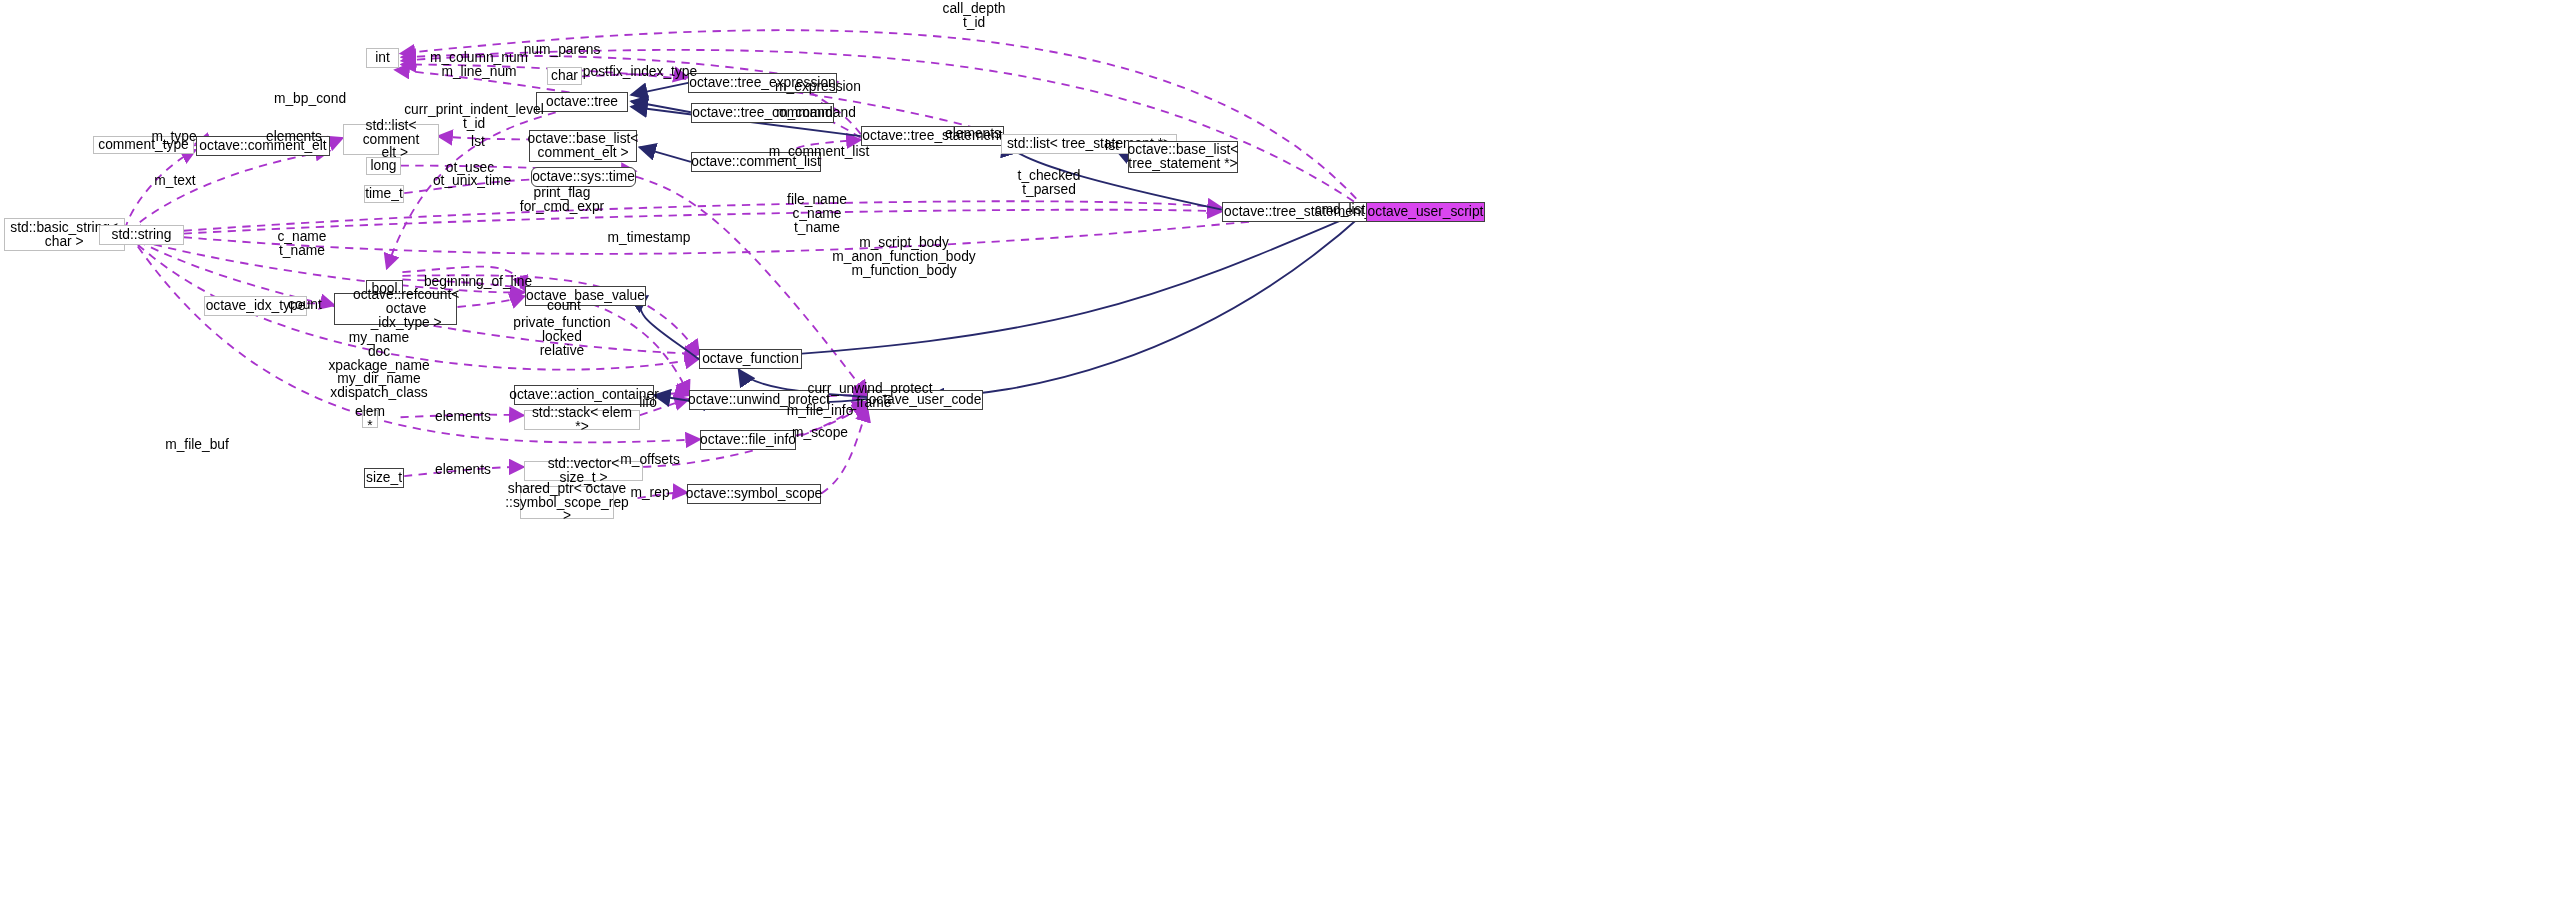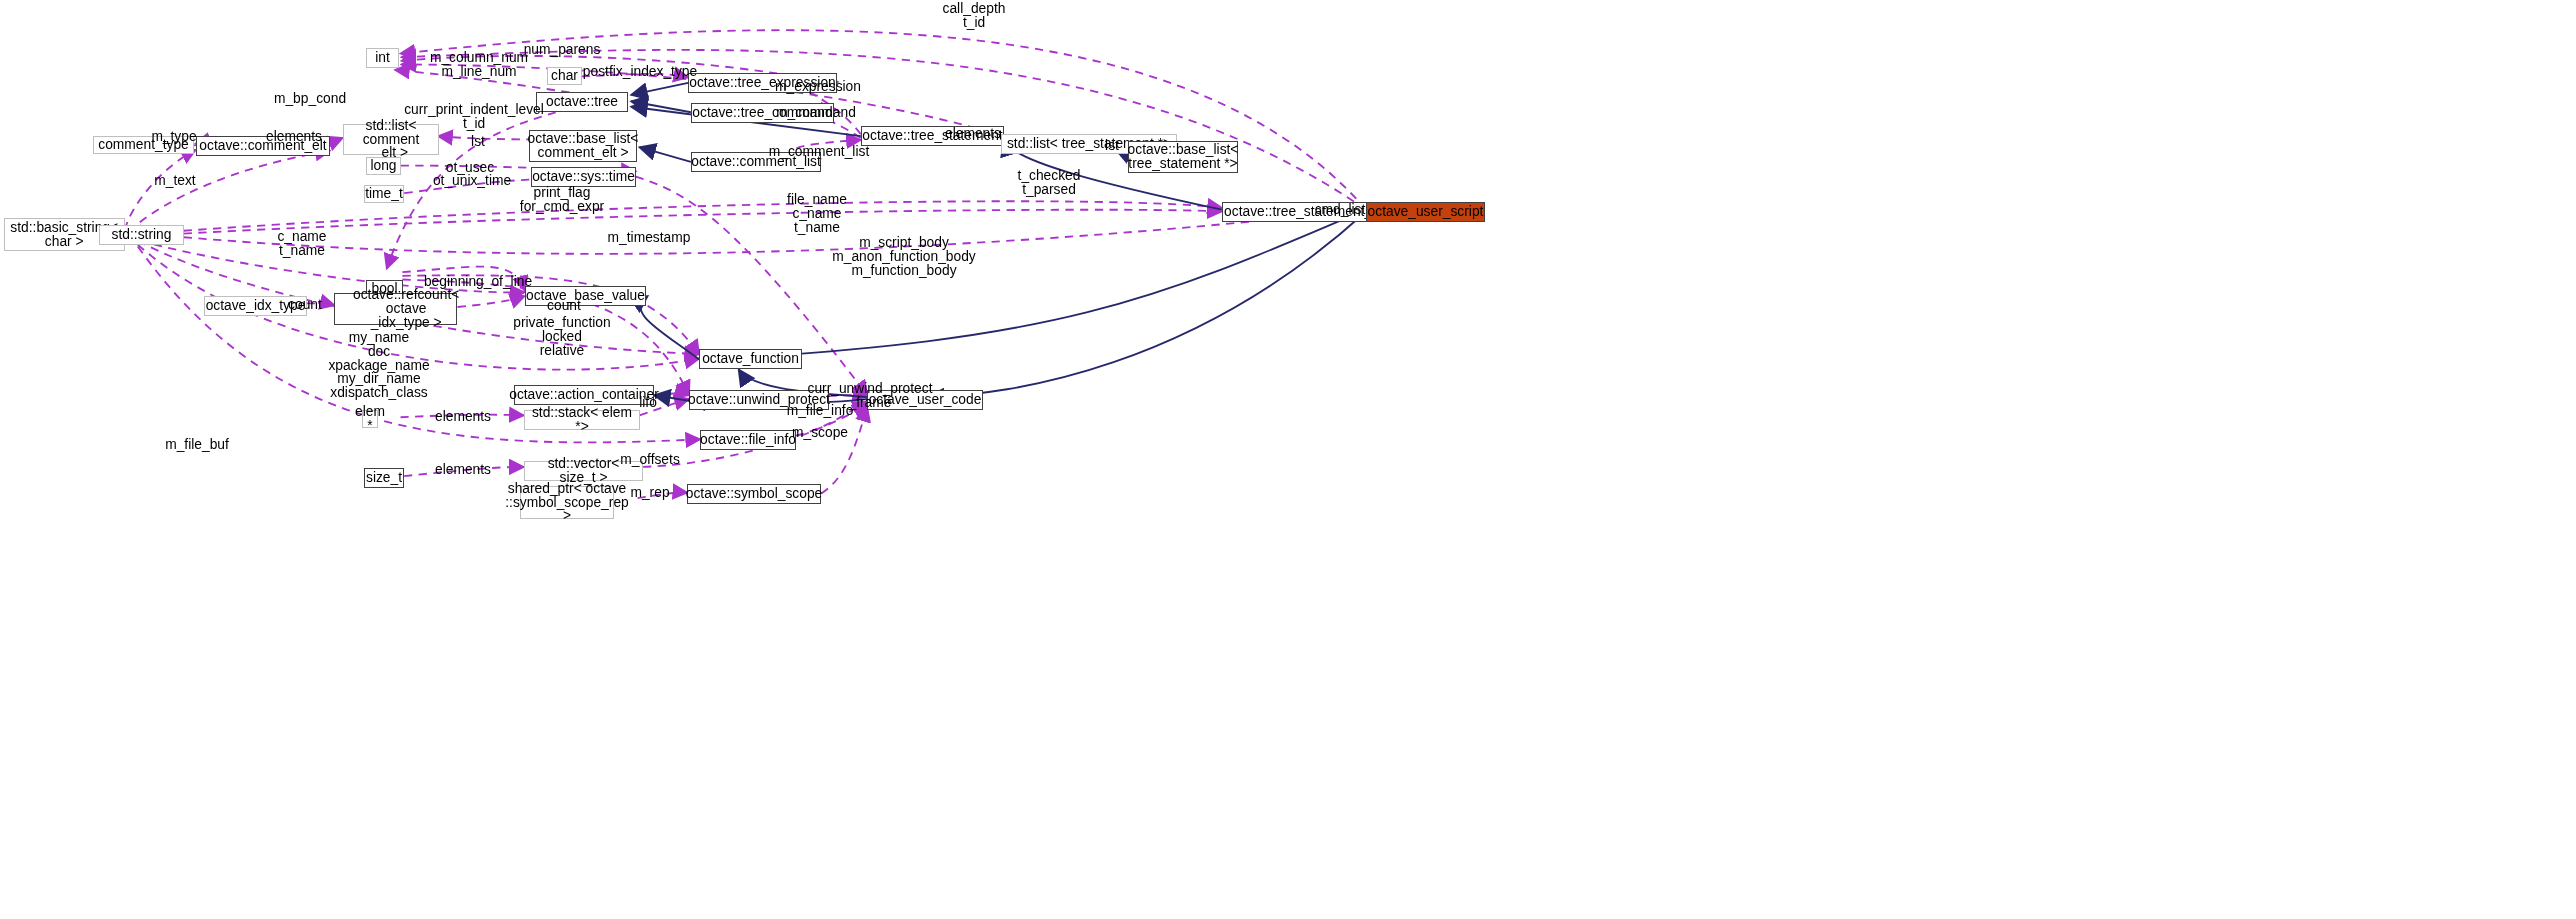--- a/index.html
+++ b/index.html
@@ -21,21 +21,21 @@
     text-align:center;
     background:#ffffff;
     color:#000000;
     font-size:13.8px;
     line-height:13.8px;
     white-space:pre-line;
     padding:1.8px 3.7px;
   }
   .node.thin{border:0.9px solid #bfbfbf;}
   .node.thick{border:1.8px solid #404040;}
-  .node.cur{border:1.8px solid #404040;background:#c2410c;}
+  .node.cur{border:1.8px solid #404040;background:#d946ef;}
   .elabel{
     position:absolute;
     font-size:13.8px;
     line-height:13.8px;
     color:#000000;
     white-space:pre-line;
     text-align:center;
     transform:translateX(-50%);
     background:transparent;
     pointer-events:none;
@@ -128,21 +128,21 @@
       <div class="node thin" style="left: 366px; top: 48px; width: 33px; height: 20px;">int</div>
       <div class="node thin" style="left: 547px; top: 67px; width: 35px; height: 18.4px;">char</div>
       <div class="node thin" style="left: 366px; top: 157px; width: 35px; height: 18.4px;">long</div>
       <div class="node thin" style="left: 364px; top: 185px; width: 40px; height: 18.4px;">time_t</div>
       <div class="node thick" style="left: 366px; top: 280px; width: 37px; height: 18.4px;">bool</div>
       <div class="node thin" style="left: 204px; top: 296px; width: 103px; height: 20px;">octave_idx_type</div>
       <div class="node thick" style="left: 334px; top: 293px; width: 123px; height: 32px; padding-left: 25px;">octave::refcount&lt; octave
 _idx_type &gt;</div>
       <div class="node thick" style="left: 529px; top: 130px; width: 108px; height: 32px;">octave::base_list&lt;
 comment_elt &gt;</div>
-      <div class="node thick" style="left: 531px; top: 167px; width: 105px; height: 20px;">octave::sys::time</div>
+      <div class="node thick" style="left: 531px; top: 167px; width: 105px; height: 20px; border-radius: 6px;">octave::sys::time</div>
       <div class="node thick" style="left: 691px; top: 152px; width: 130px; height: 20px;">octave::comment_list</div>
       <div class="node thick" style="left: 536px; top: 92px; width: 92px; height: 20px;">octave::tree</div>
       <div class="node thick" style="left: 688px; top: 73px; width: 149px; height: 20px;">octave::tree_expression</div>
       <div class="node thick" style="left: 691px; top: 103px; width: 143px; height: 20px;">octave::tree_command</div>
       <div class="node thick" style="left: 861px; top: 126px; width: 143px; height: 20px;">octave::tree_statement</div>
       <div class="node thin" style="left: 1001px; top: 134px; width: 176px; height: 20px;">std::list&lt; tree_statement *&gt;</div>
       <div class="node thick" style="left: 1128px; top: 141px; width: 110px; height: 32px;">octave::base_list&lt;
 tree_statement *&gt;</div>
       <div class="node thick" style="left: 1222px; top: 202px; width: 169px; height: 20px;">octave::tree_statement_list</div>
       <div class="node cur" style="left: 1366px; top: 202px; width: 119px; height: 20px;">octave_user_script</div>

